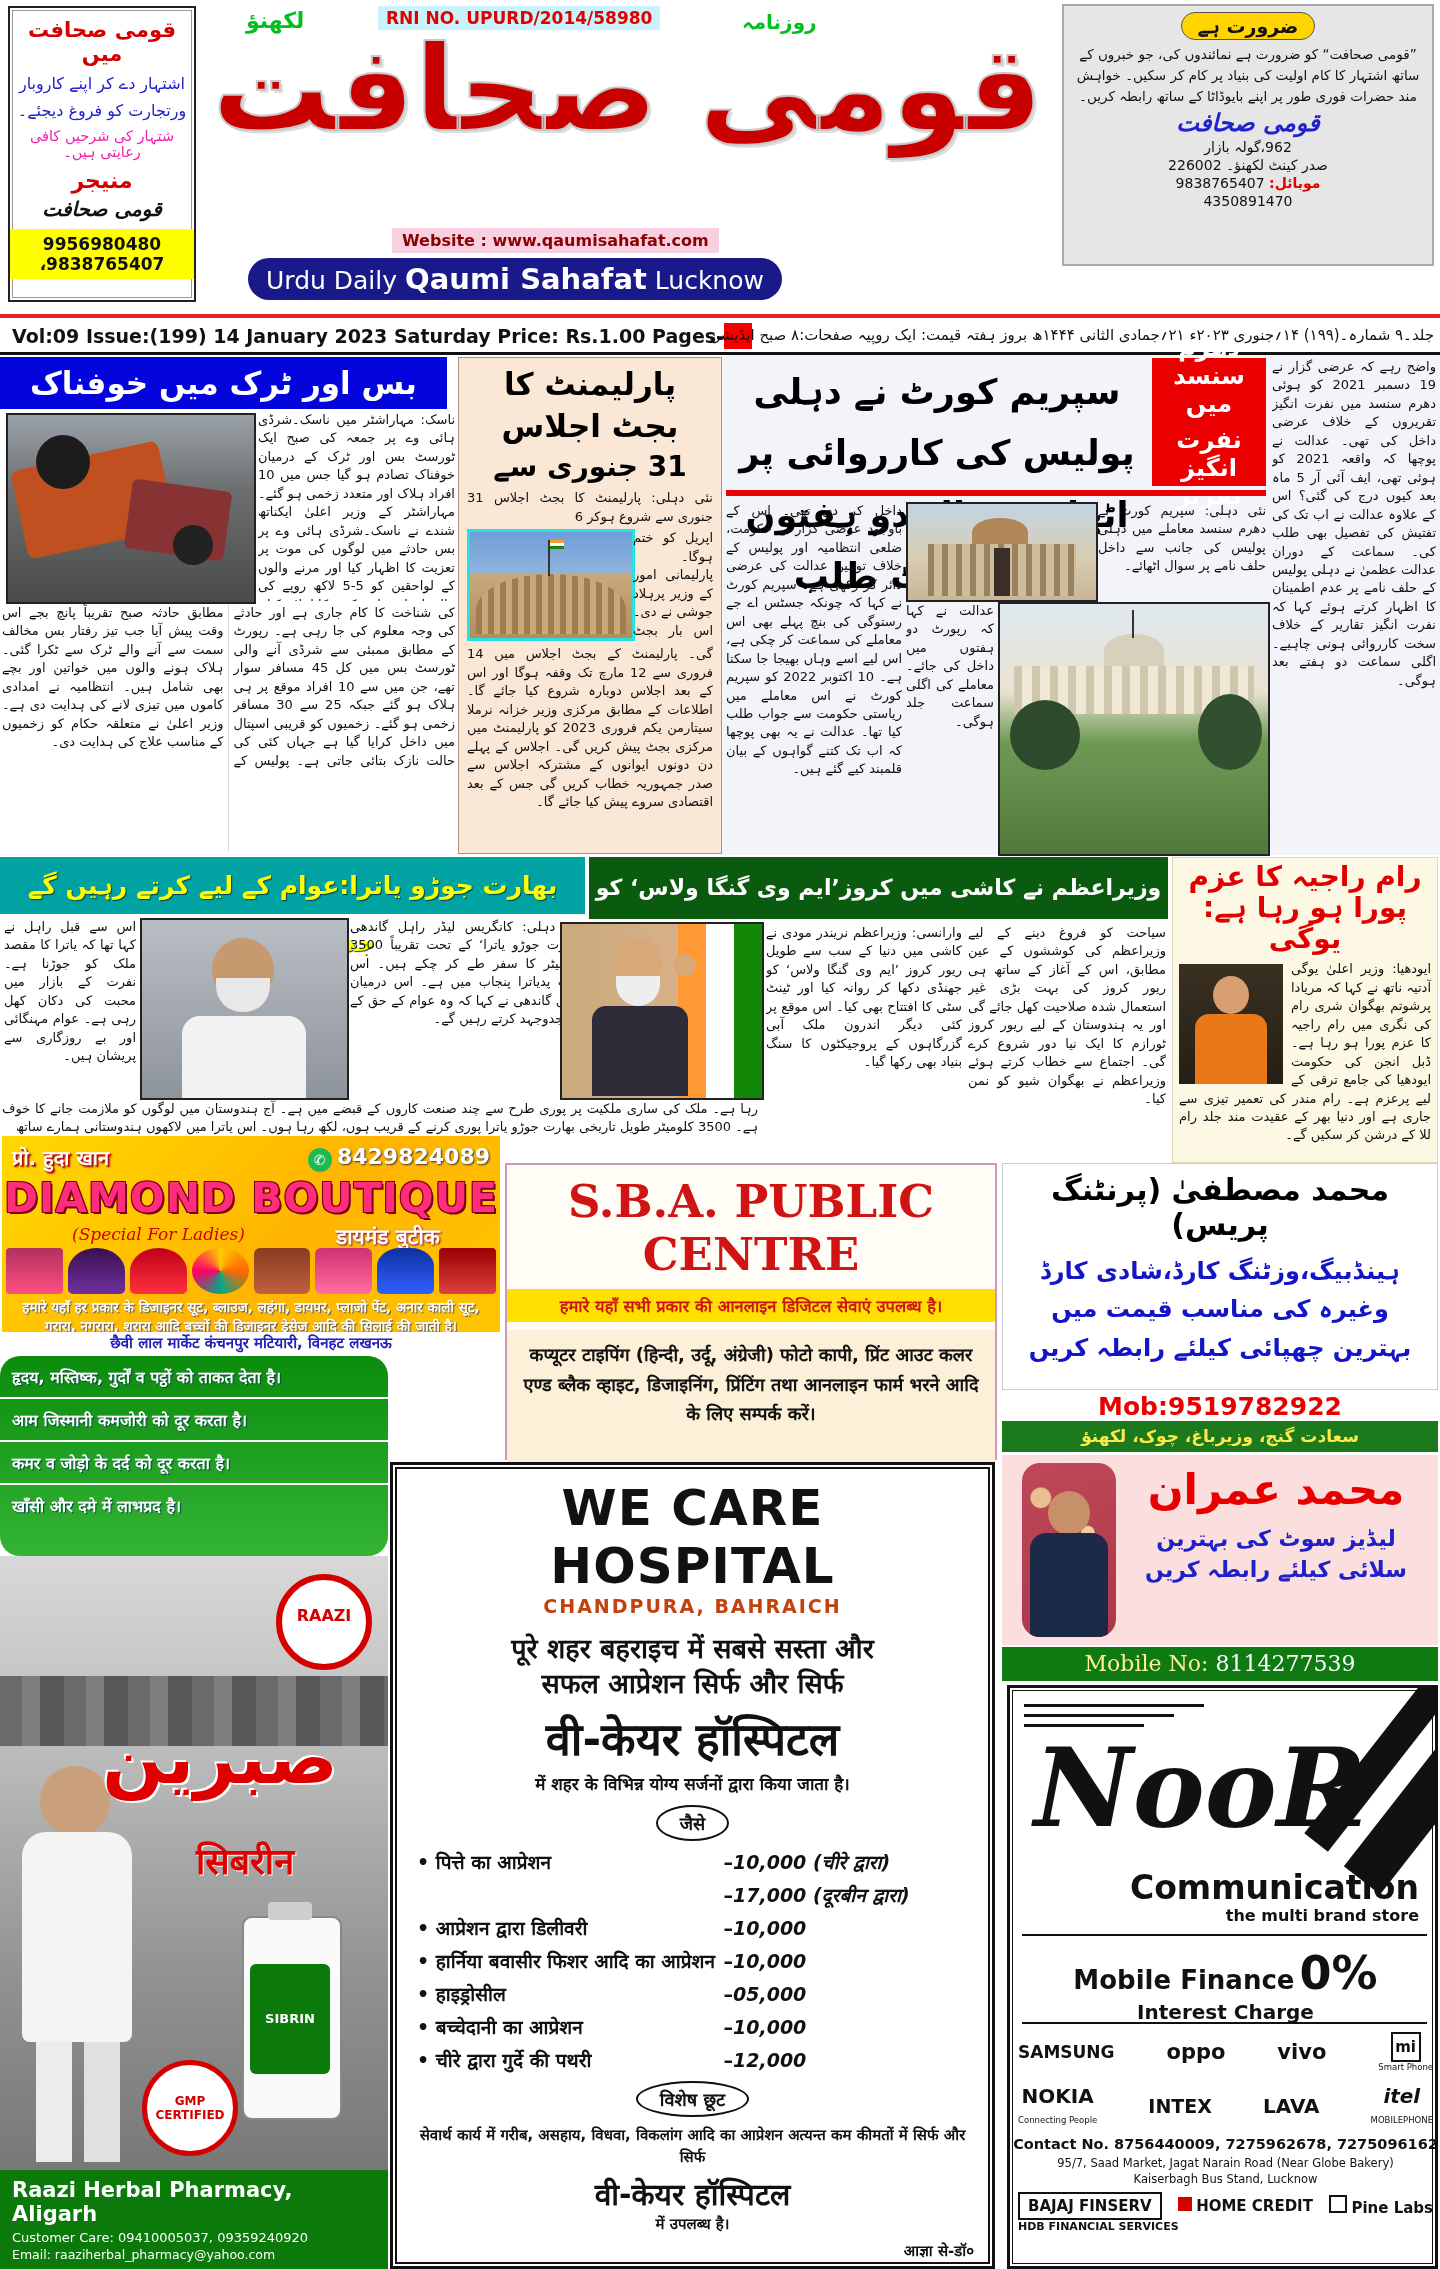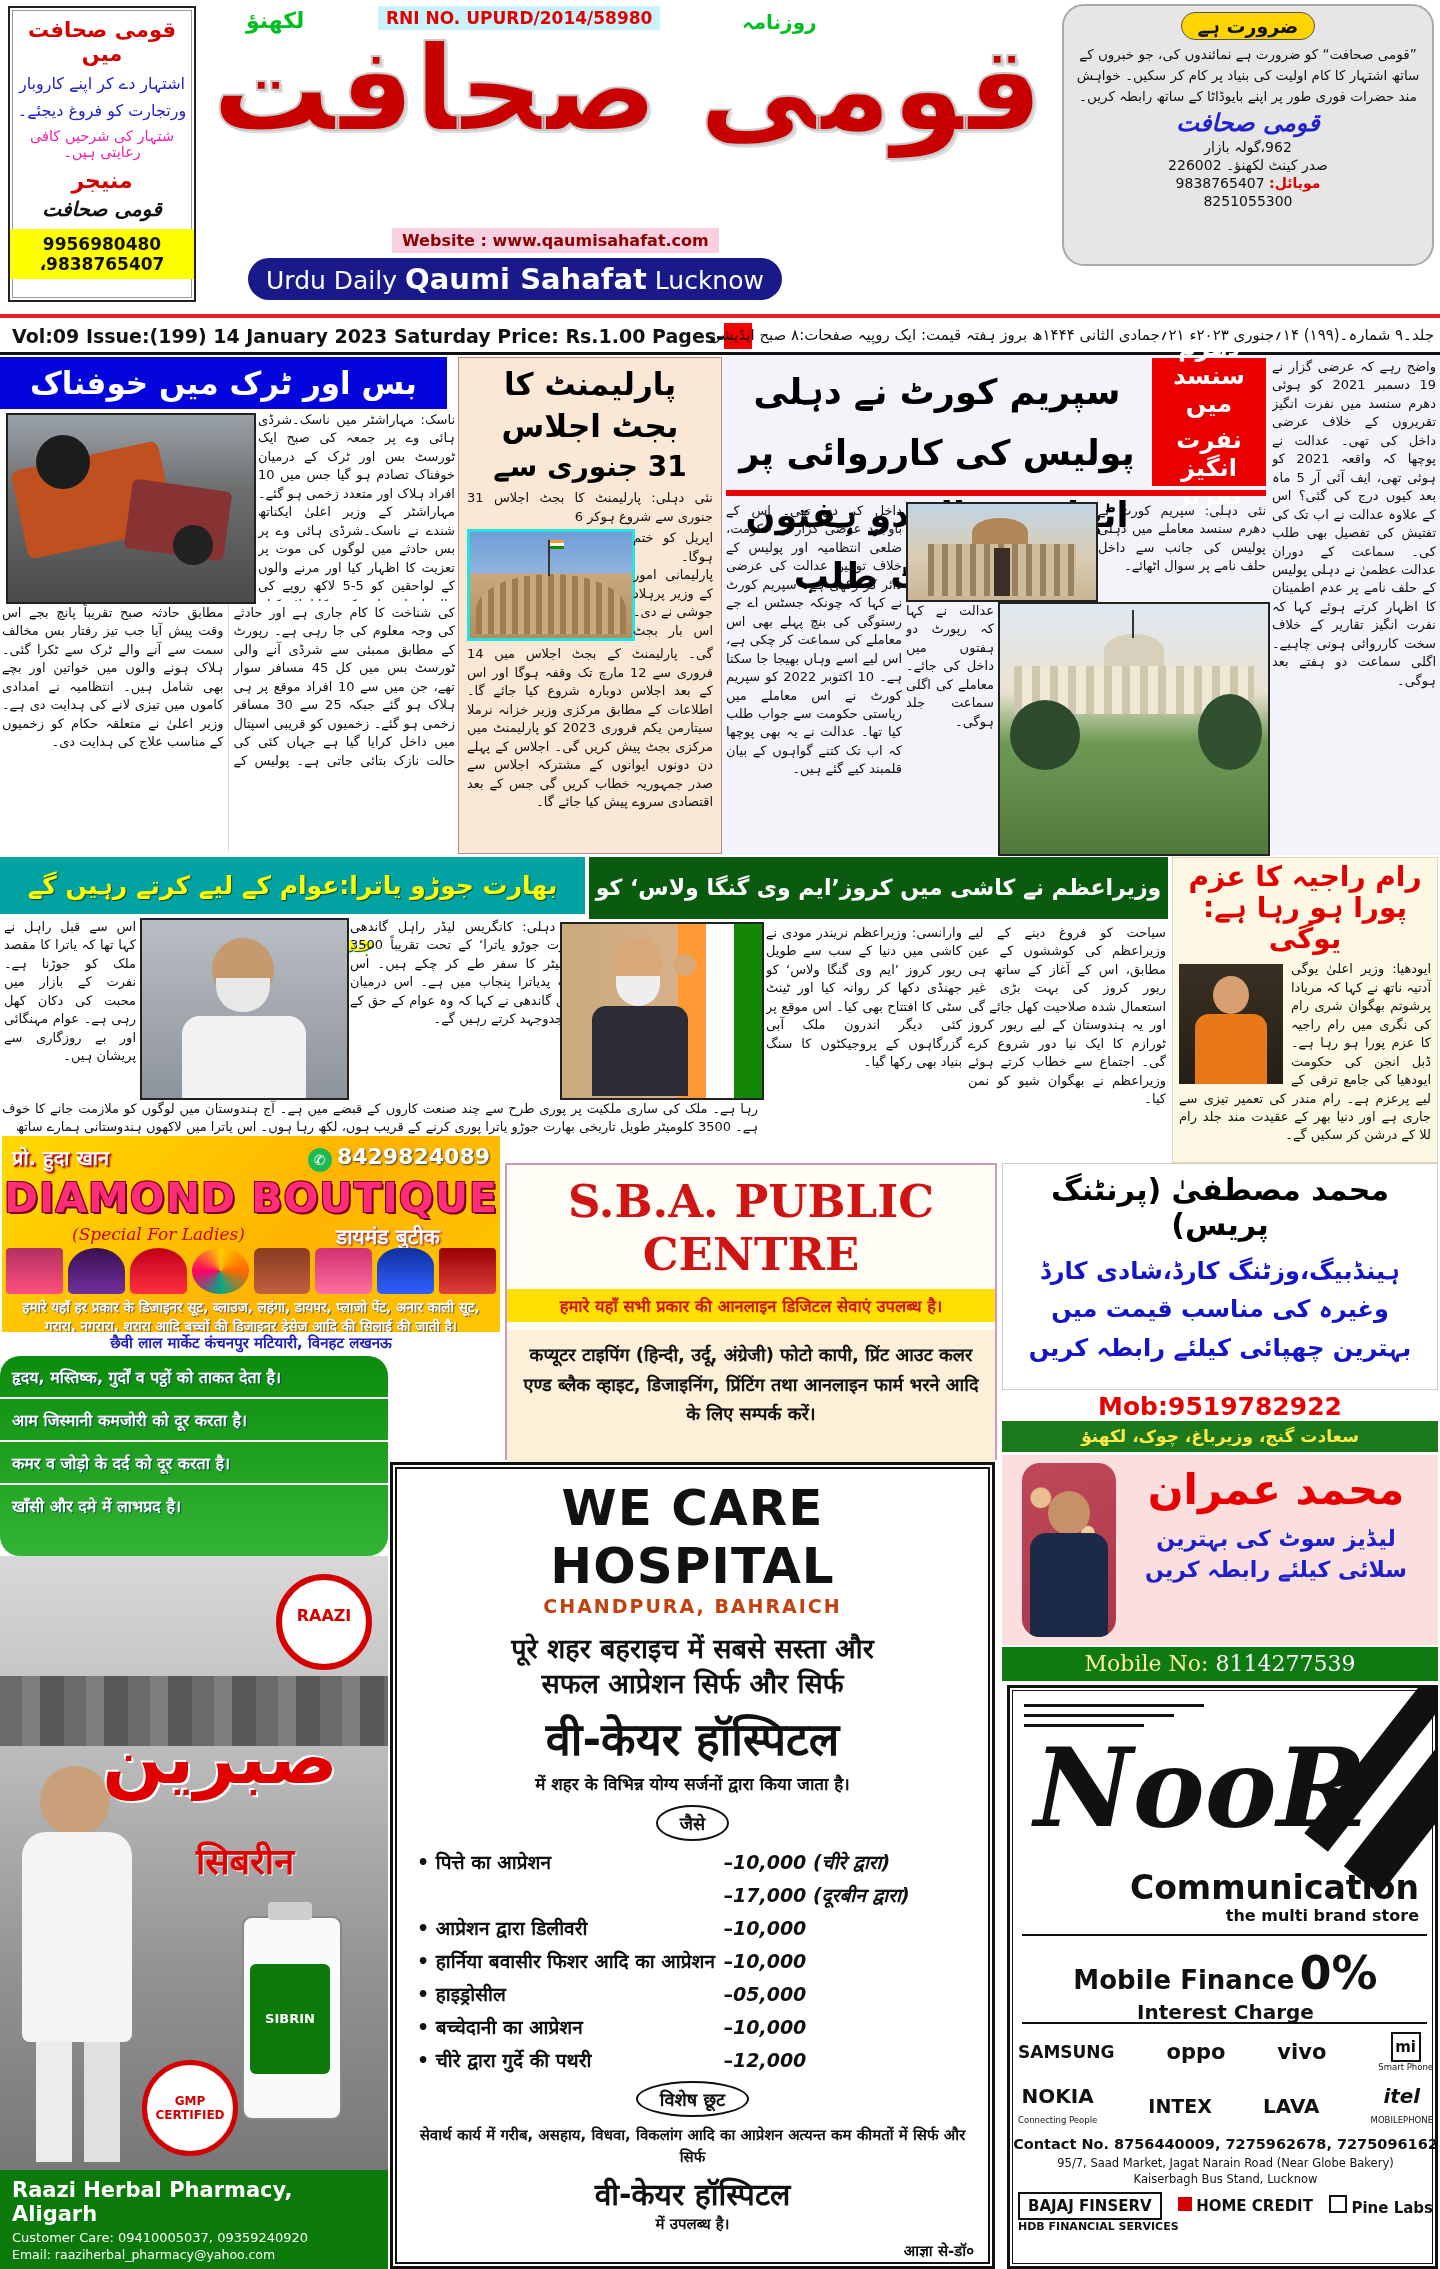--- a/index.html
+++ b/index.html
@@ -123,28 +123,28 @@
   <div class="abs rni" style="left:378px;top:6px;">RNI NO. UPURD/2014/58980</div>
   <div class="abs daily ur" style="left:742px;top:10px;">روزنامہ</div>
 
   <div class="abs masthead ur" style="left:205px;top:30px;width:845px;">قومی صحافت</div>
 
   <div class="abs webstrip" style="left:392px;top:228px;">Website : www.qaumisahafat.com</div>
   <div class="abs badge" style="left:248px;top:258px;">
     <span>Urdu Daily </span><b>Qaumi Sahafat</b><span> Lucknow</span>
   </div>
 
-  <div class="abs needbox ur" style="left:1062px;top:4px;width:372px;height:262px;border-radius:22px;">
+  <div class="abs needbox ur" style="left:1062px;top:4px;width:372px;height:262px;">
     <span class="pill">ضرورت ہے</span>
     <div class="nb-body">”قومی صحافت“ کو ضرورت ہے نمائندوں کی، جو خبروں کے ساتھ اشتہار کا کام اولیت کی بنیاد پر کام کر سکیں۔ خواہش مند حضرات فوری طور پر اپنے بایوڈاٹا کے ساتھ رابطہ کریں۔</div>
     <div class="nb-brand">قومی صحافت</div>
     <div class="nb-addr">962،گولہ بازار</div>
     <div class="nb-addr">صدر کینٹ لکھنؤ۔ 226002</div>
     <div class="nb-addr"><span class="mob">موبائل:</span> <span>9838765407</span></div>
-    <div class="nb-addr">8251055300</div>
+    <div class="nb-addr">4350891470</div>
   </div>
 
   <div class="abs redrule" style="left:0;top:314px;width:1440px;height:4px;"></div>
 
   <div class="abs dateline-en" style="left:12px;top:325px;">Vol:09      Issue:(199)       14  January  2023  Saturday    Price: Rs.1.00     Pages-8</div>
   <div class="abs" style="left:724px;top:323px;width:28px;height:26px;background:#f50000;"></div>
   <div class="abs dateline-ur ur" style="right:6px;top:326px;">جلد۔۹    شمارہ۔(۱۹۹)    ۱۴؍جنوری ۲۰۲۳ء    ۲۱؍جمادی الثانی ۱۴۴۴ھ    بروز ہفتہ    قیمت: ایک روپیہ  صفحات:۸  صبح ایڈیشن</div>
   <div class="abs blackrule" style="left:0;top:352px;width:1440px;height:3px;"></div>
 
   <div class="abs banner-blue ur" style="left:0;top:357px;width:447px;height:52px;">بس اور ٹرک میں خوفناک تصادم،10افراد ہلاک</div>

